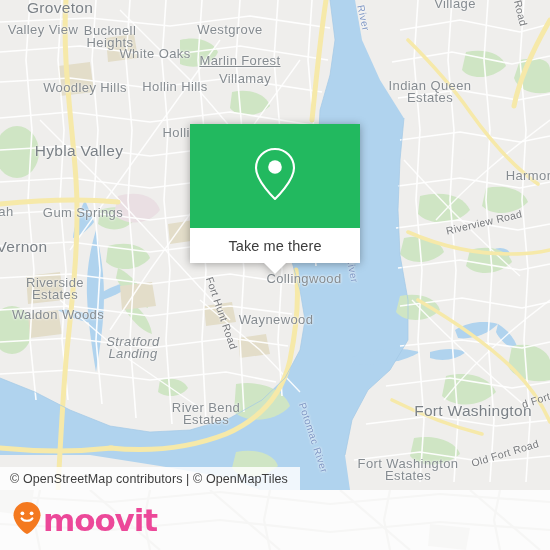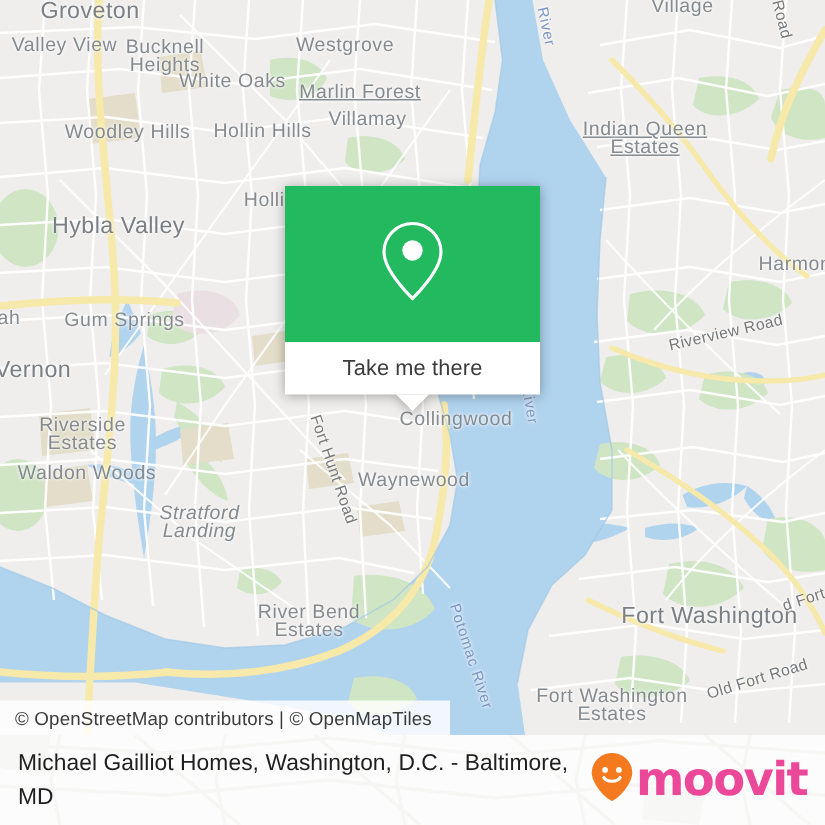--- a/index.html
+++ b/index.html
@@ -318,21 +318,21 @@
       <div class="map-label big" style="left:60px;  top:8px;">Groveton</div>
       <div class="map-label mid" style="left:43px;  top:30px;">Valley View</div>
       <div class="map-label mid" style="left:110px; top:19px;margin-top:18px;">Bucknell
 Heights</div>
       <div class="map-label mid" style="left:230px; top:30px;">Westgrove</div>
       <div class="map-label mid" style="left:155px; top:54px;">White Oaks</div>
       <div class="map-label mid" style="left:240px; top:61px;text-decoration:underline;">Marlin Forest</div>
       <div class="map-label mid" style="left:245px; top:79px;">Villamay</div>
       <div class="map-label mid" style="left:85px;  top:88px;">Woodley Hills</div>
       <div class="map-label mid" style="left:175px; top:87px;">Hollin Hills</div>
-      <div class="map-label mid" style="left:430px; top:92px;text-decoration:underline;">Indian Queen
+      <div class="map-label mid" style="left:430px; top:92px;">Indian Queen
 Estates</div>
       <div class="map-label mid" style="left:285px; top:134px;">Hog Island</div>
       <div class="map-label mid" style="left:180px; top:133px;">Hollin</div>
       <div class="map-label big" style="left:79px;  top:151px;">Hybla Valley</div>
       <div class="map-label mid" style="left:530px; top:176px;">Harmon</div>
       <div class="map-label mid" style="left:83px;  top:213px;">Gum Springs</div>
       <div class="map-label mid" style="left:6px;   top:212px;">ah</div>
       <div class="map-label big" style="left:22px;  top:247px;">Vernon</div>
       <div class="map-label mid" style="left:55px;  top:289px;">Riverside
 Estates</div>
@@ -396,21 +396,20 @@
         <path d="M210,0 L280,60"></path>
         <path d="M340,0 L410,60"></path>
         <path d="M470,0 L540,60"></path>
       </g>
       <g fill="#e8e7e4">
         <path d="M0,0 L34,0 L30,26 L0,22 Z"></path>
         <path d="M430,34 L470,38 L466,60 L428,56 Z"></path>
       </g>
     </svg>
     <div id="footer-inner">
-      <div id="footer-title">Michael Gailliot Homes, Washington, D.C. - Baltimore, MD</div>
       <div id="moovit-logo">
         <span>
           <svg width="30" height="34" viewBox="0 0 30 34">
             <path d="M15 1 C7.5 1 1.5 7 1.5 14.2 C1.5 21.2 10 31 15 33 C20 31 28.5 21.2 28.5 14.2 C28.5 7 22.5 1 15 1 Z" fill="#f4791f"></path>
             <circle cx="10.4" cy="12.3" r="1.9" fill="#ffffff"></circle>
             <circle cx="19.6" cy="12.3" r="1.9" fill="#ffffff"></circle>
             <path d="M9.6 17.4 C11.6 20.6 18.4 20.6 20.4 17.4" stroke="#ffffff" stroke-width="2.1" fill="none" stroke-linecap="round"></path>
           </svg>
         </span>
         <span id="moovit-wordmark">moovit</span>

